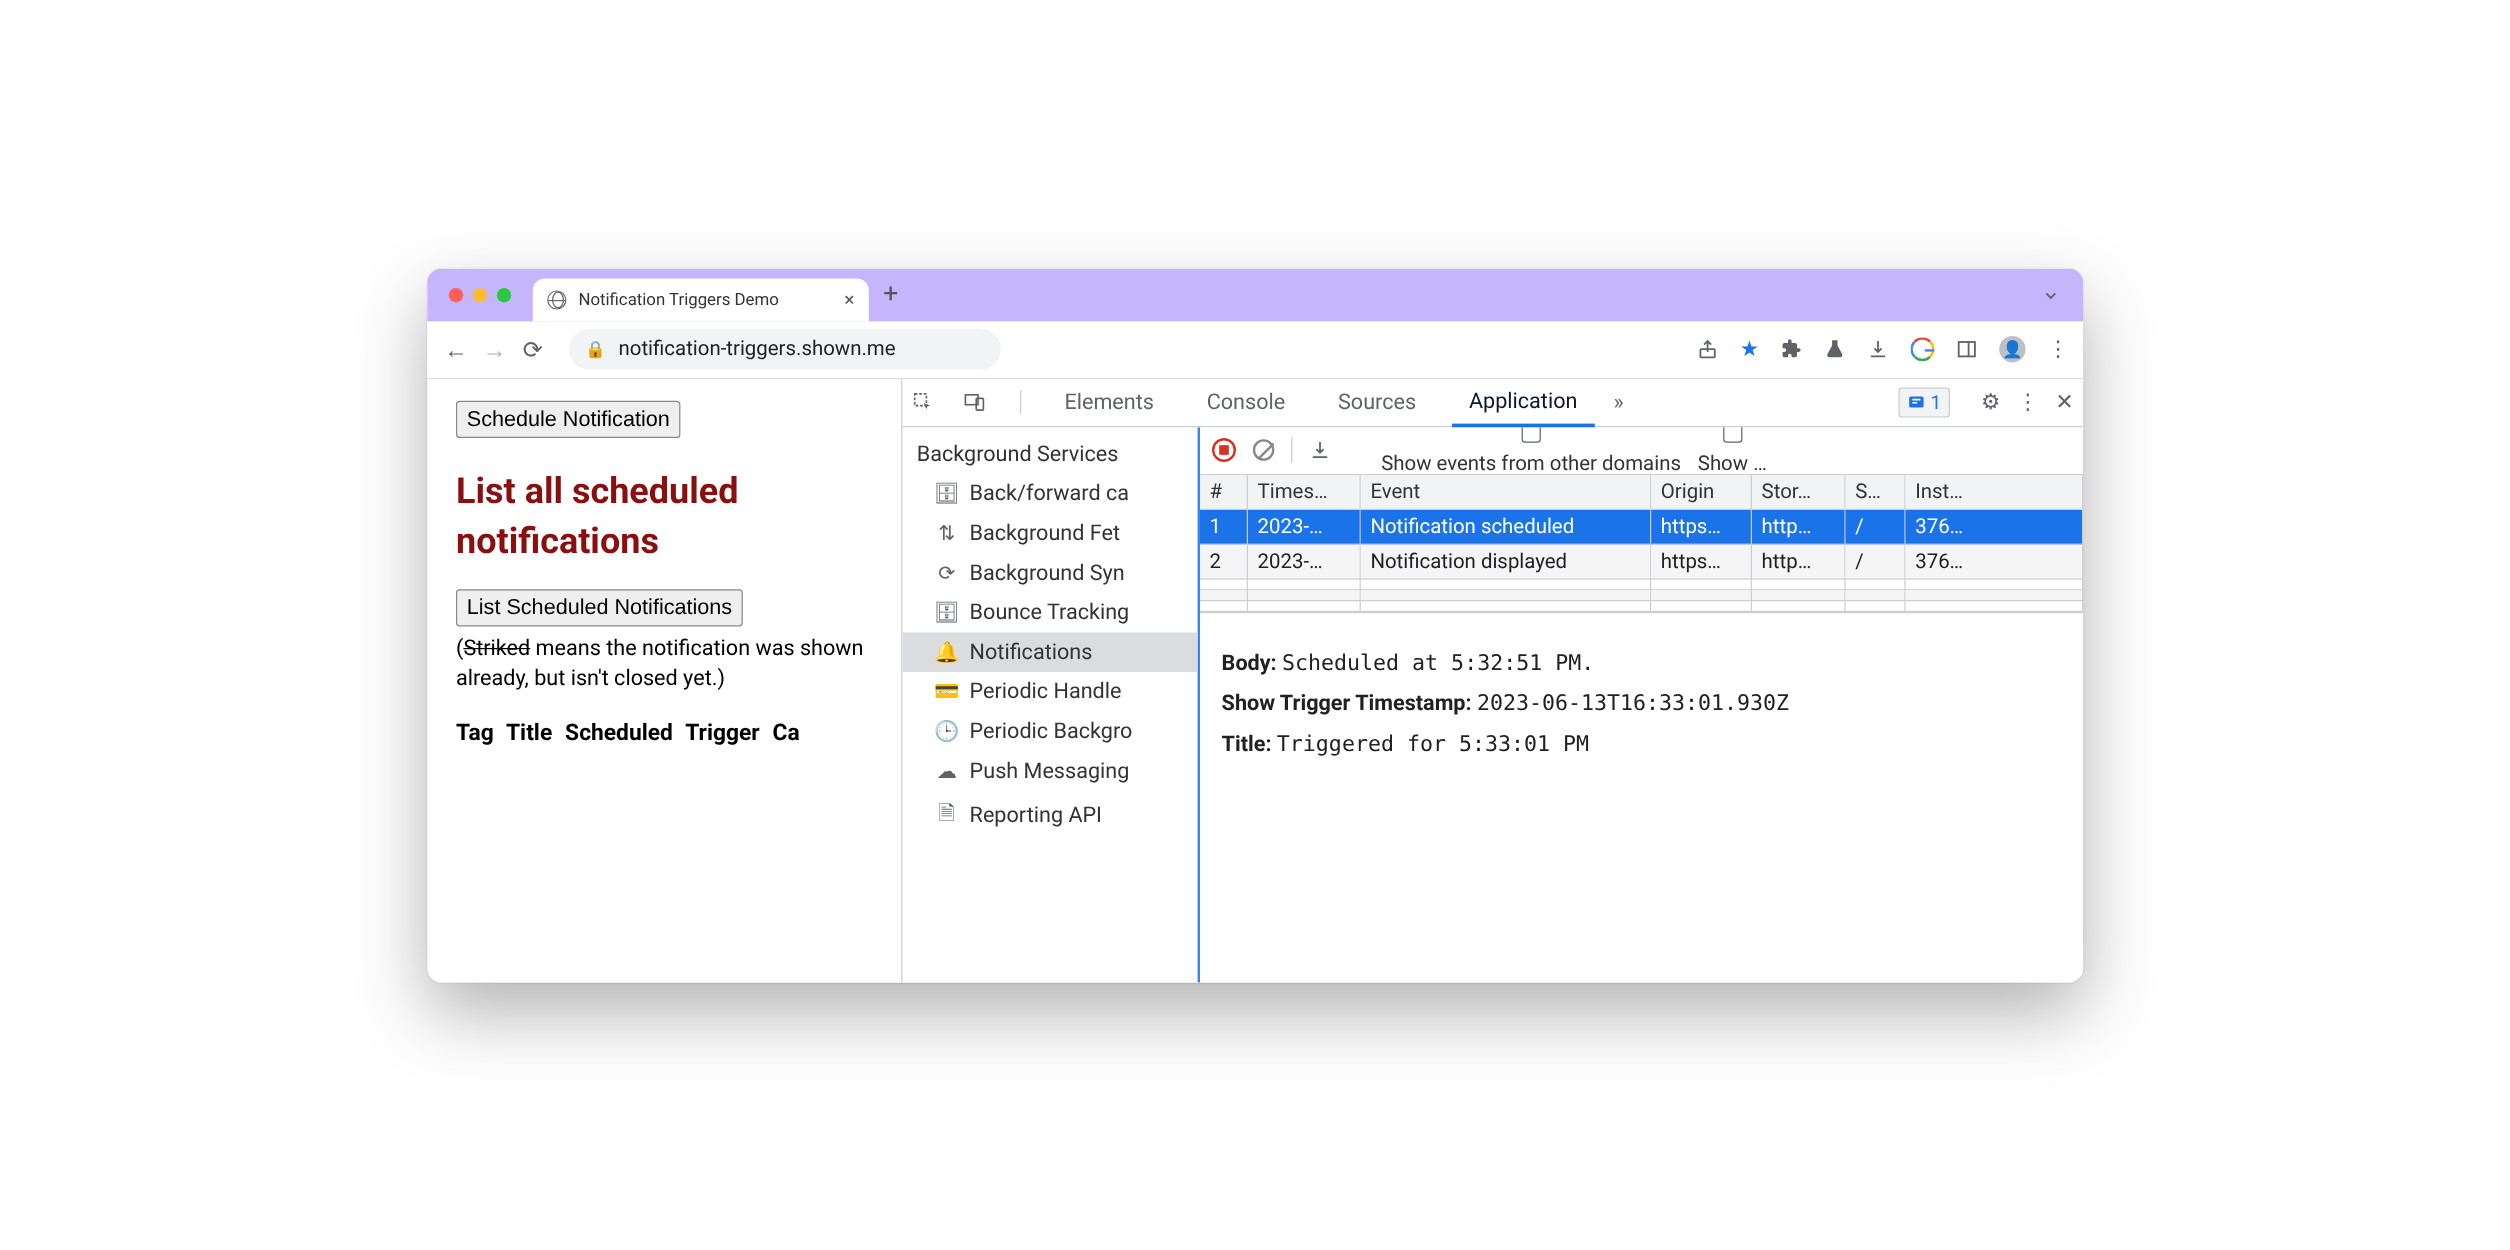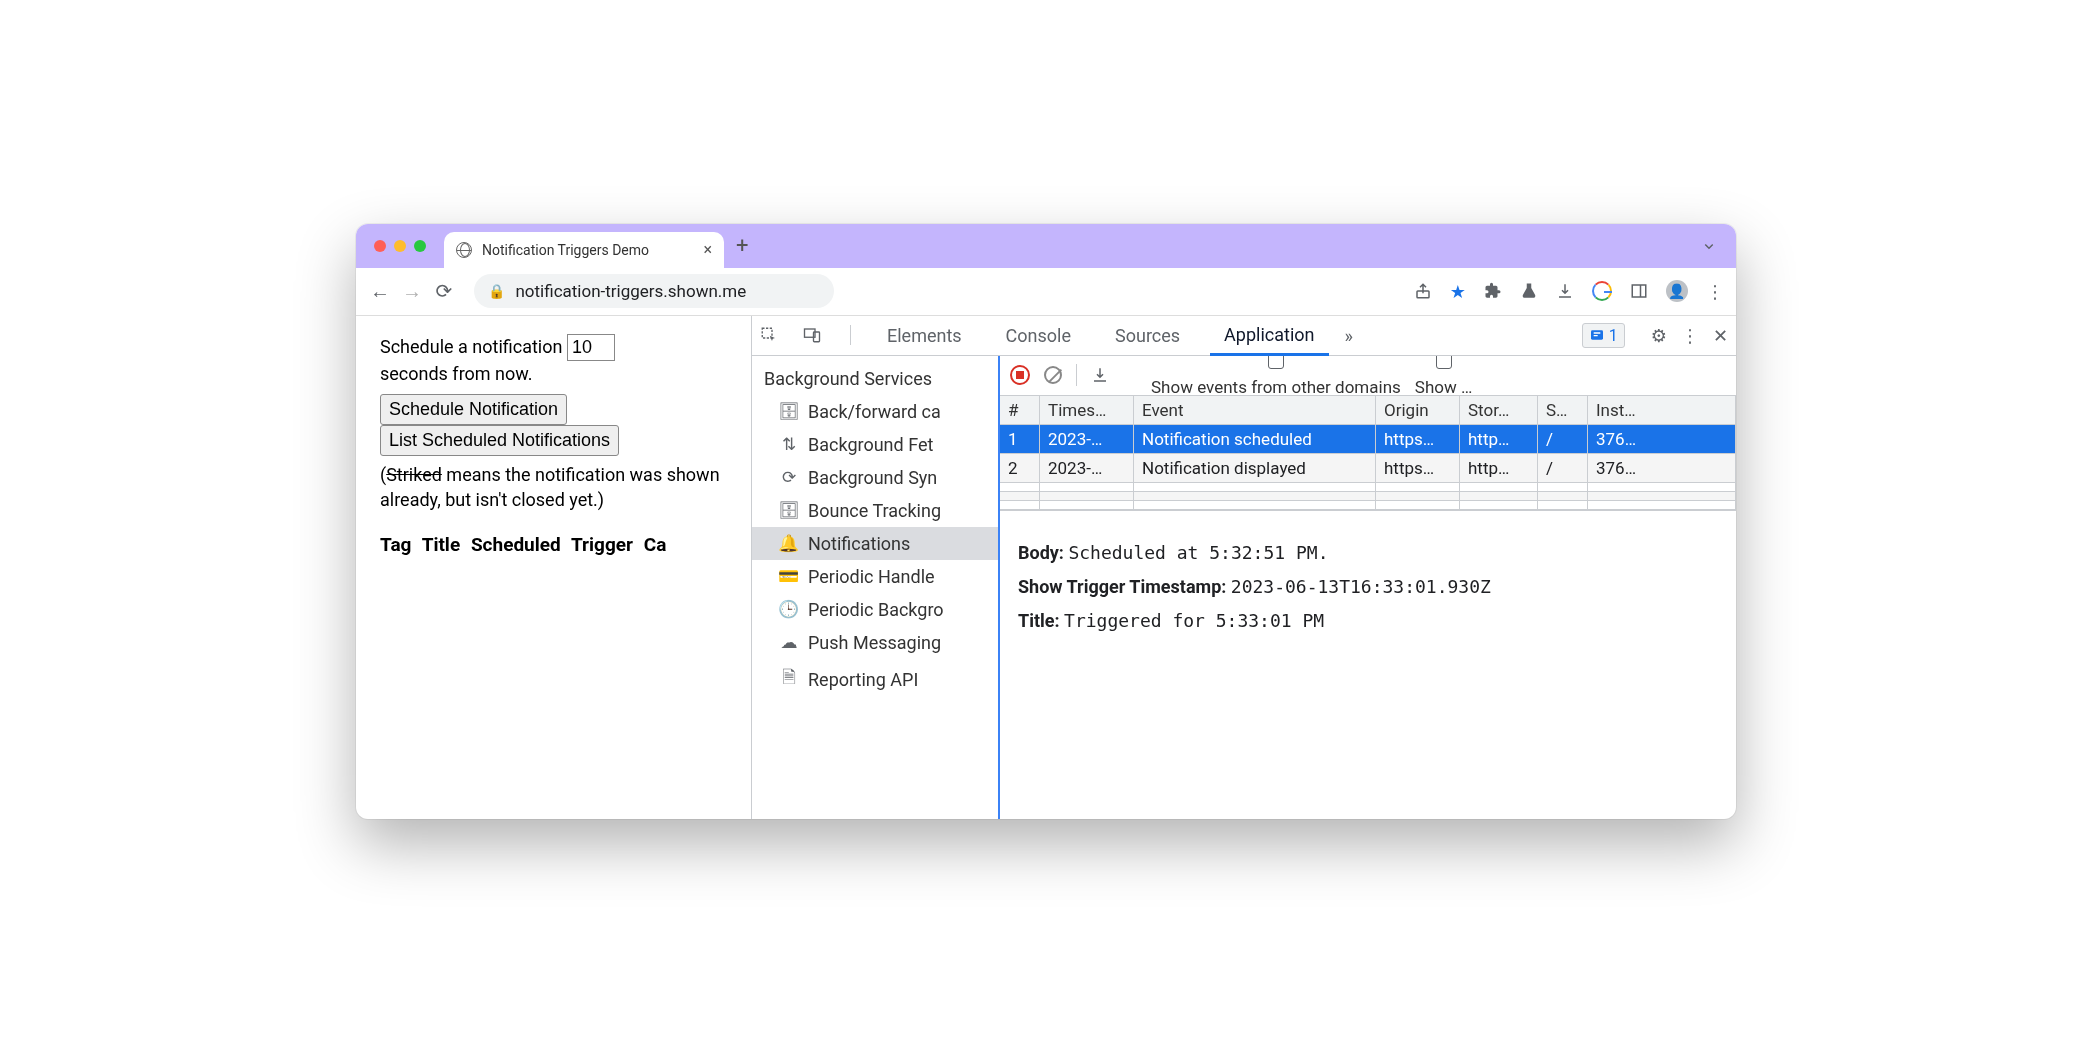--- a/index.html
+++ b/index.html
@@ -272,28 +272,23 @@
           </svg>
       </span>
       <span class="avatar">👤</span>
       <span class="ico">⋮</span>
     </div>
   </div>
 
   <div class="content">
 
     <div class="page">
-      <div class="sched-line">
-        <span>Schedule a notification</span>
-        <input class="sec" value="10" style="">
-        <br>
-        <span>seconds from now.</span>
-      </div>
       <button class="std">Schedule Notification</button>
 
+      <h2 class="dk">List all scheduled notifications</h2>
 
       <button class="std">List Scheduled Notifications</button>
       <div class="hint">
         <span>(</span><span class="strk">Striked</span><span> means the notification was shown already, but isn't closed yet.)</span>
       </div>
 
       <div class="tbl-head">
         <span>Tag</span>
         <span>Title</span>
         <span>Scheduled</span>

